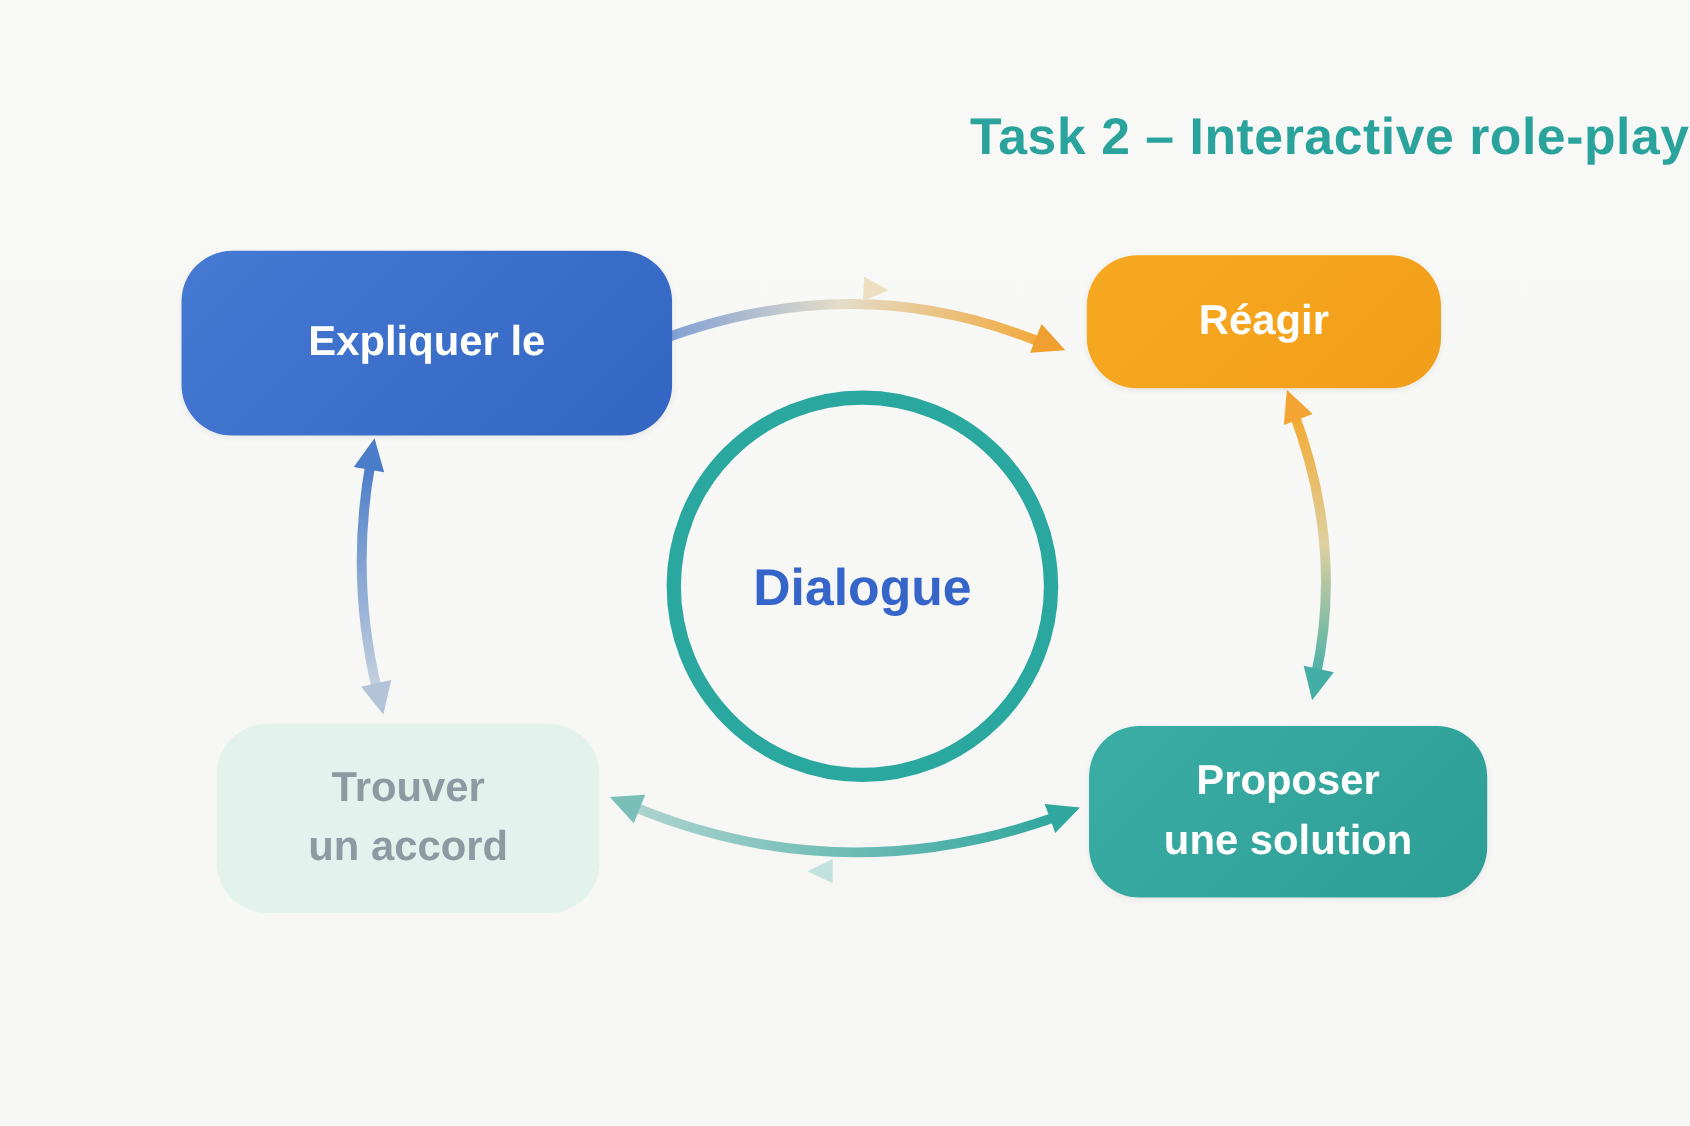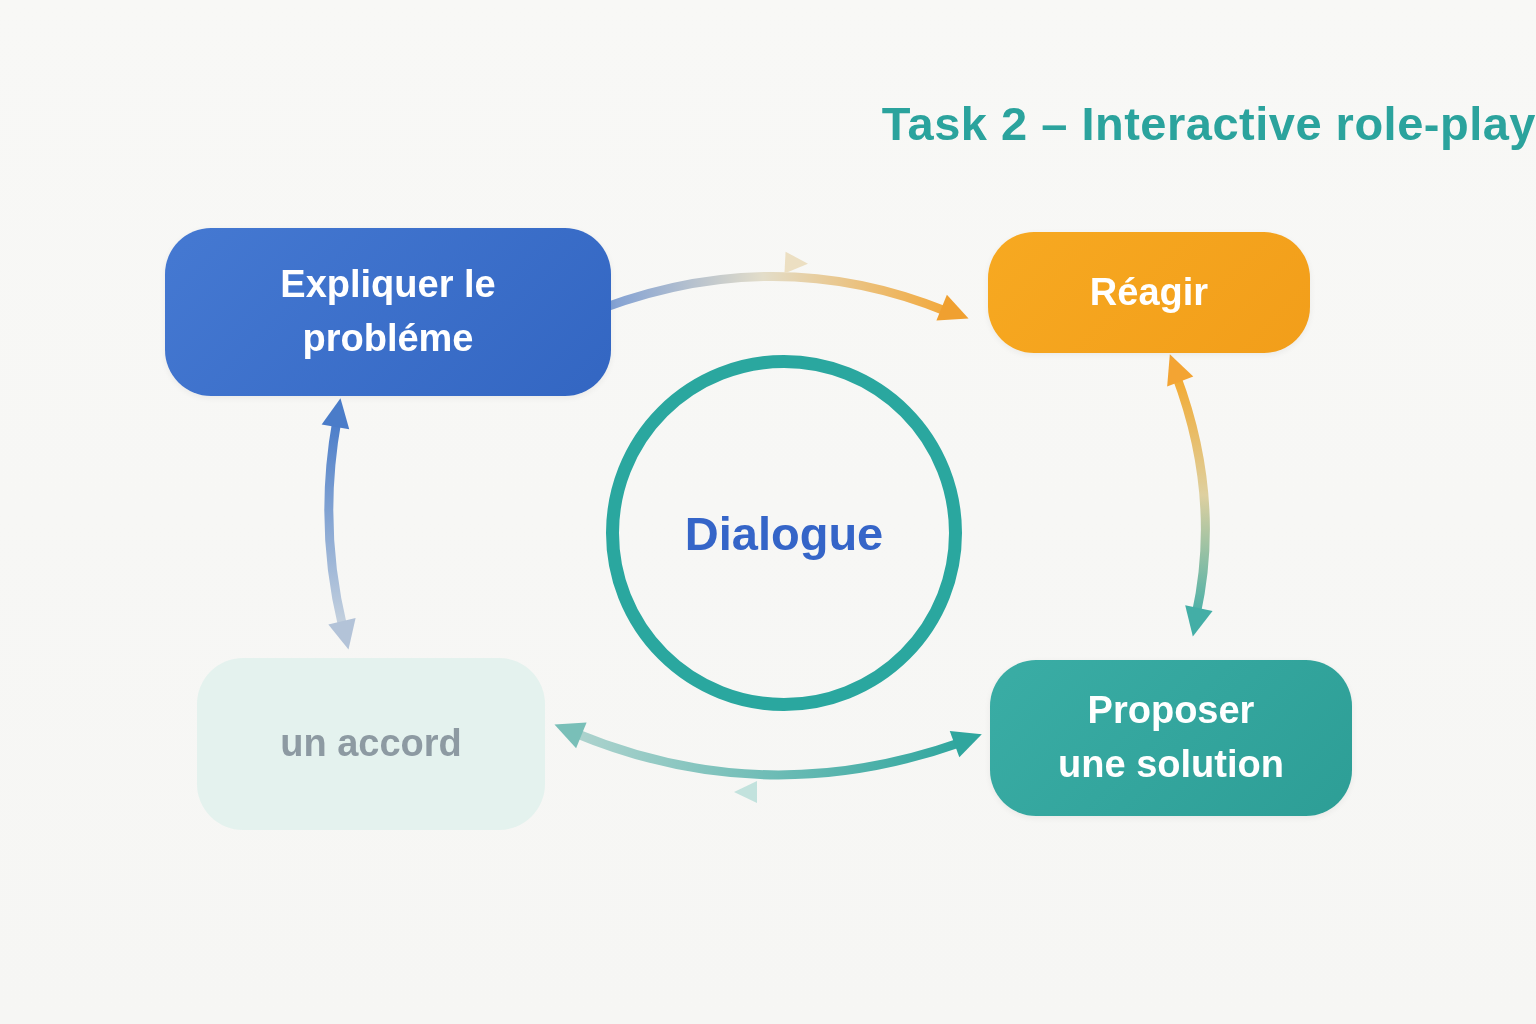--- a/index.html
+++ b/index.html
@@ -133,33 +133,33 @@
 
     <g>
       <path d="M 337 420 Q 318 525 343 628" fill="none" stroke="url(#gLeft)" stroke-width="9" stroke-linecap="round"></path>
       <polygon points="-9,-14 20,0 -9,14" transform="translate(337,418) rotate(-80)" fill="#4a7cc9"></polygon>
       <polygon points="-9,-14 20,0 -9,14" transform="translate(344,630) rotate(77)" fill="#b3c3d8"></polygon>
     </g>
   </svg>
 
   <div class="node node-explain">
     <span>Expliquer le</span>
-    <span>probléme</span>
   </div>
 
   <div class="node node-react">
     <span>Réagir</span>
   </div>
 
   <div class="node node-propose">
     <span>Proposer</span>
     <span>une solution</span>
   </div>
 
   <div class="node node-agree">
+    <span>Trouver</span>
     <span>un accord</span>
   </div>
 
   <div class="circle">
     <span class="dialogue">Dialogue</span>
   </div>
 
 </div>
 
 </body></html>

